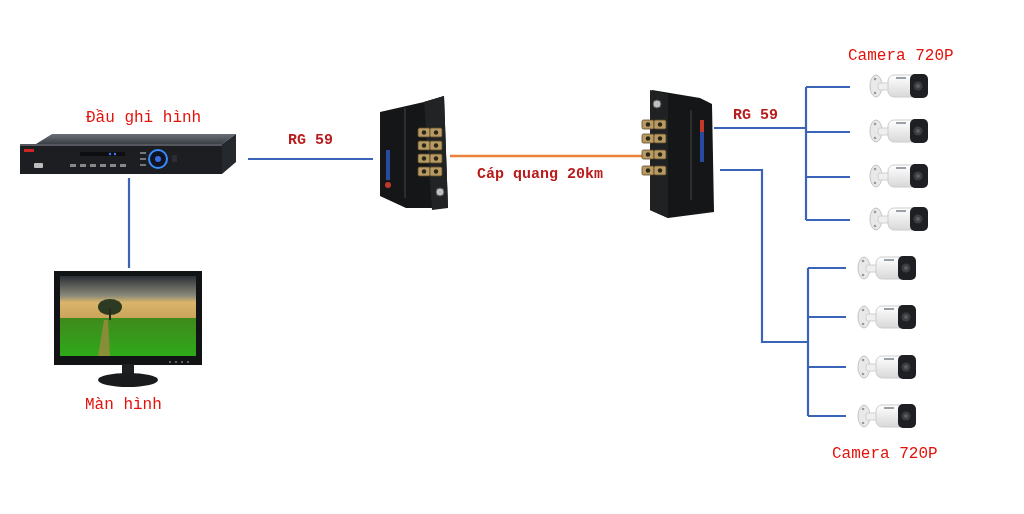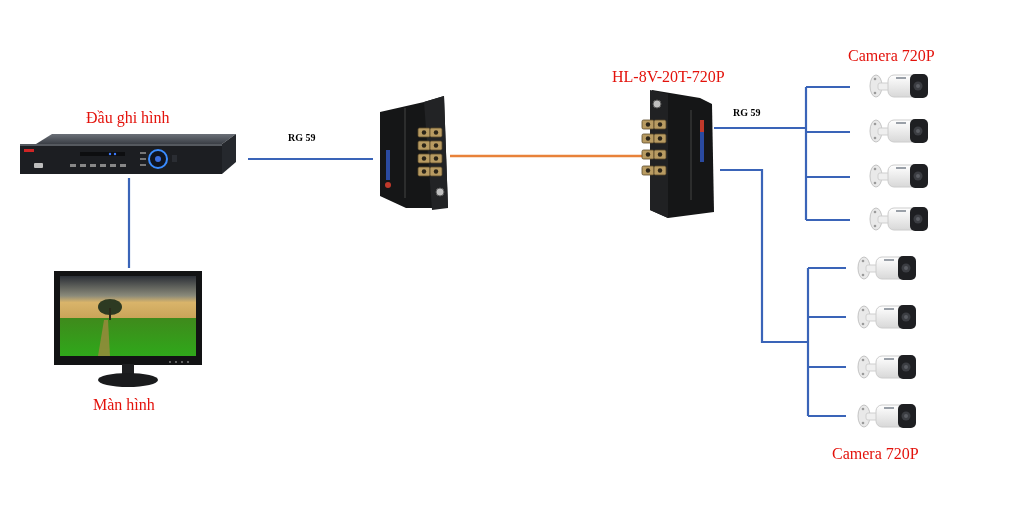--- a/index.html
+++ b/index.html
@@ -1,20 +1,20 @@
 <!DOCTYPE html>
 <html><head>
 <meta charset="utf-8">
 <style>
   html, body { margin: 0; padding: 0; background: #ffffff; }
   body { width: 1024px; height: 514px; position: relative; overflow: hidden; font-family: "Liberation Sans", "DejaVu Sans", sans-serif; }
   #stage { position: absolute; left: 0; top: 0; width: 1024px; height: 514px; }
-  .lbl { position: absolute; white-space: nowrap; font-family: Liberation Serif, serif; }
+  .lbl { position: absolute; white-space: nowrap; font-family: Liberation Mono, monospace; }
   .red { color: #e3120b; font-size: 16px; }
-  .blk { color: #000000; font-size: 10px; font-weight: bold; }
+  .blk { color: #b91c1c; font-size: 15px; font-weight: bold; }
 </style>
 </head>
 <body>
 
 <div id="stage">
   <svg width="1024" height="514" viewBox="0 0 1024 514" xmlns="http://www.w3.org/2000/svg">
     <defs>
       <linearGradient id="dvrTop" x1="0" y1="0" x2="0" y2="1">
         <stop offset="0" stop-color="#6b7078"></stop>
         <stop offset="1" stop-color="#3a3e45"></stop>
@@ -158,20 +158,20 @@
     <g>
       <use href="#bulletCam" x="858" y="254"></use>
       <use href="#bulletCam" x="858" y="303"></use>
       <use href="#bulletCam" x="858" y="353"></use>
       <use href="#bulletCam" x="858" y="402"></use>
     </g>
   </svg>
 
   
   <div class="lbl red" style="left:86px; top:109px;">Đầu ghi hình</div>
-  <div class="lbl red" style="left:85px; top:396px;margin-left:8px;">Màn hình</div>
-  <div class="lbl red" style="left:612px; top:68px;">HL-8V-20T-720P</div>
+  <div class="lbl red" style="left:85px; top:396px;">Màn hình</div>
   <div class="lbl red" style="left:848px; top:47px;">Camera 720P</div>
   <div class="lbl red" style="left:832px; top:445px;">Camera 720P</div>
 
   <div class="lbl blk" style="left:288px; top:132px;">RG 59</div>
+  <div class="lbl blk" style="left:477px; top:166px;">Cáp quang 20km</div>
   <div class="lbl blk" style="left:733px; top:107px;">RG 59</div>
 </div>
 
 </body></html>

